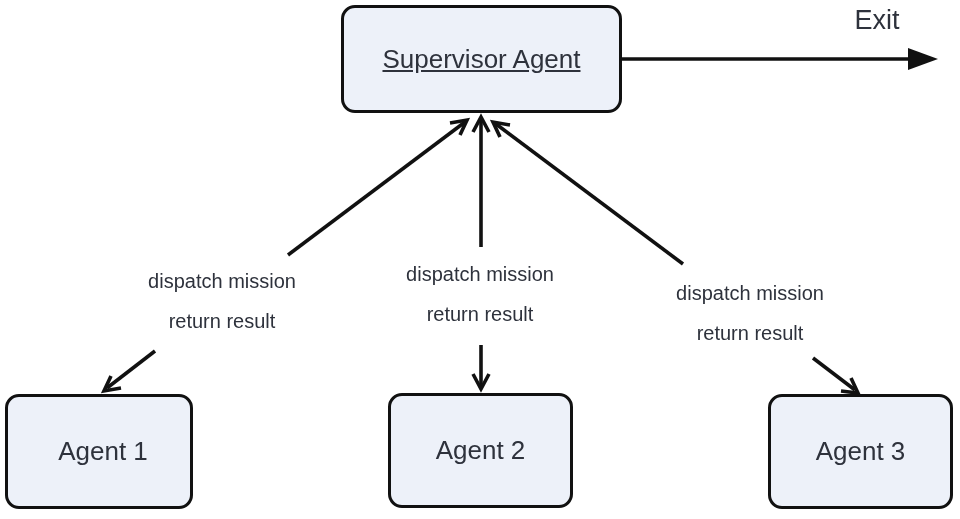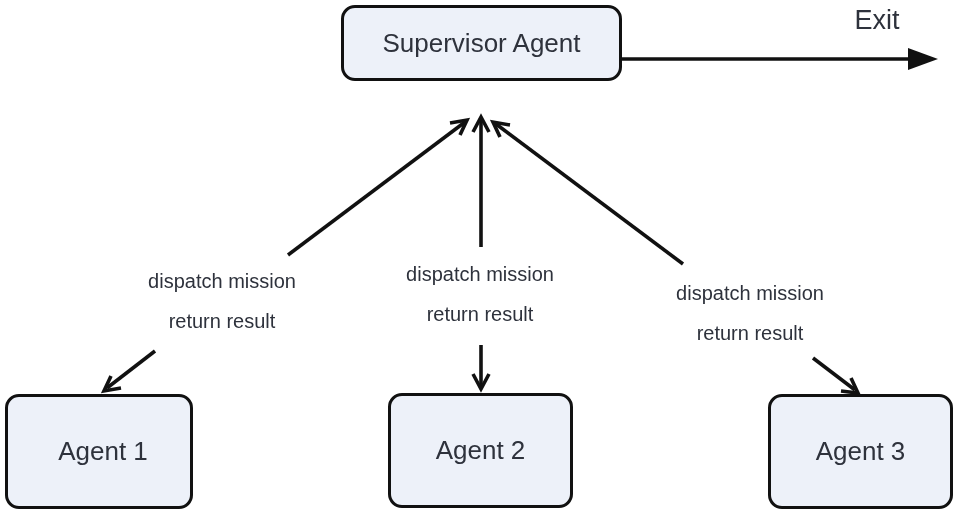--- a/index.html
+++ b/index.html
@@ -42,21 +42,21 @@
     background: var(--node-fill);
     border: 3.5px solid var(--node-border);
     border-radius: 14px;
     display: flex;
     align-items: center;
     justify-content: center;
     color: var(--text-color);
     font-size: 26px;
     text-align: center;
   }
-  .node-supervisor { left: 341px; top: 5px;   width: 281px; height: 76px; }
+  .node-supervisor { left: 341px; top: 5px;   width: 281px; height: 108px; text-decoration: underline; }
   .node-agent1     { left: 5px;   top: 394px; width: 188px; height: 115px; padding-left: 8px; }
   .node-agent2     { left: 388px; top: 393px; width: 185px; height: 115px; }
   .node-agent3     { left: 768px; top: 394px; width: 185px; height: 115px; justify-content: center; }
   .edge-label {
     position: absolute;
     width: 260px;
     color: var(--text-color);
     font-size: 20px;
     line-height: 40px;
     text-align: center;

